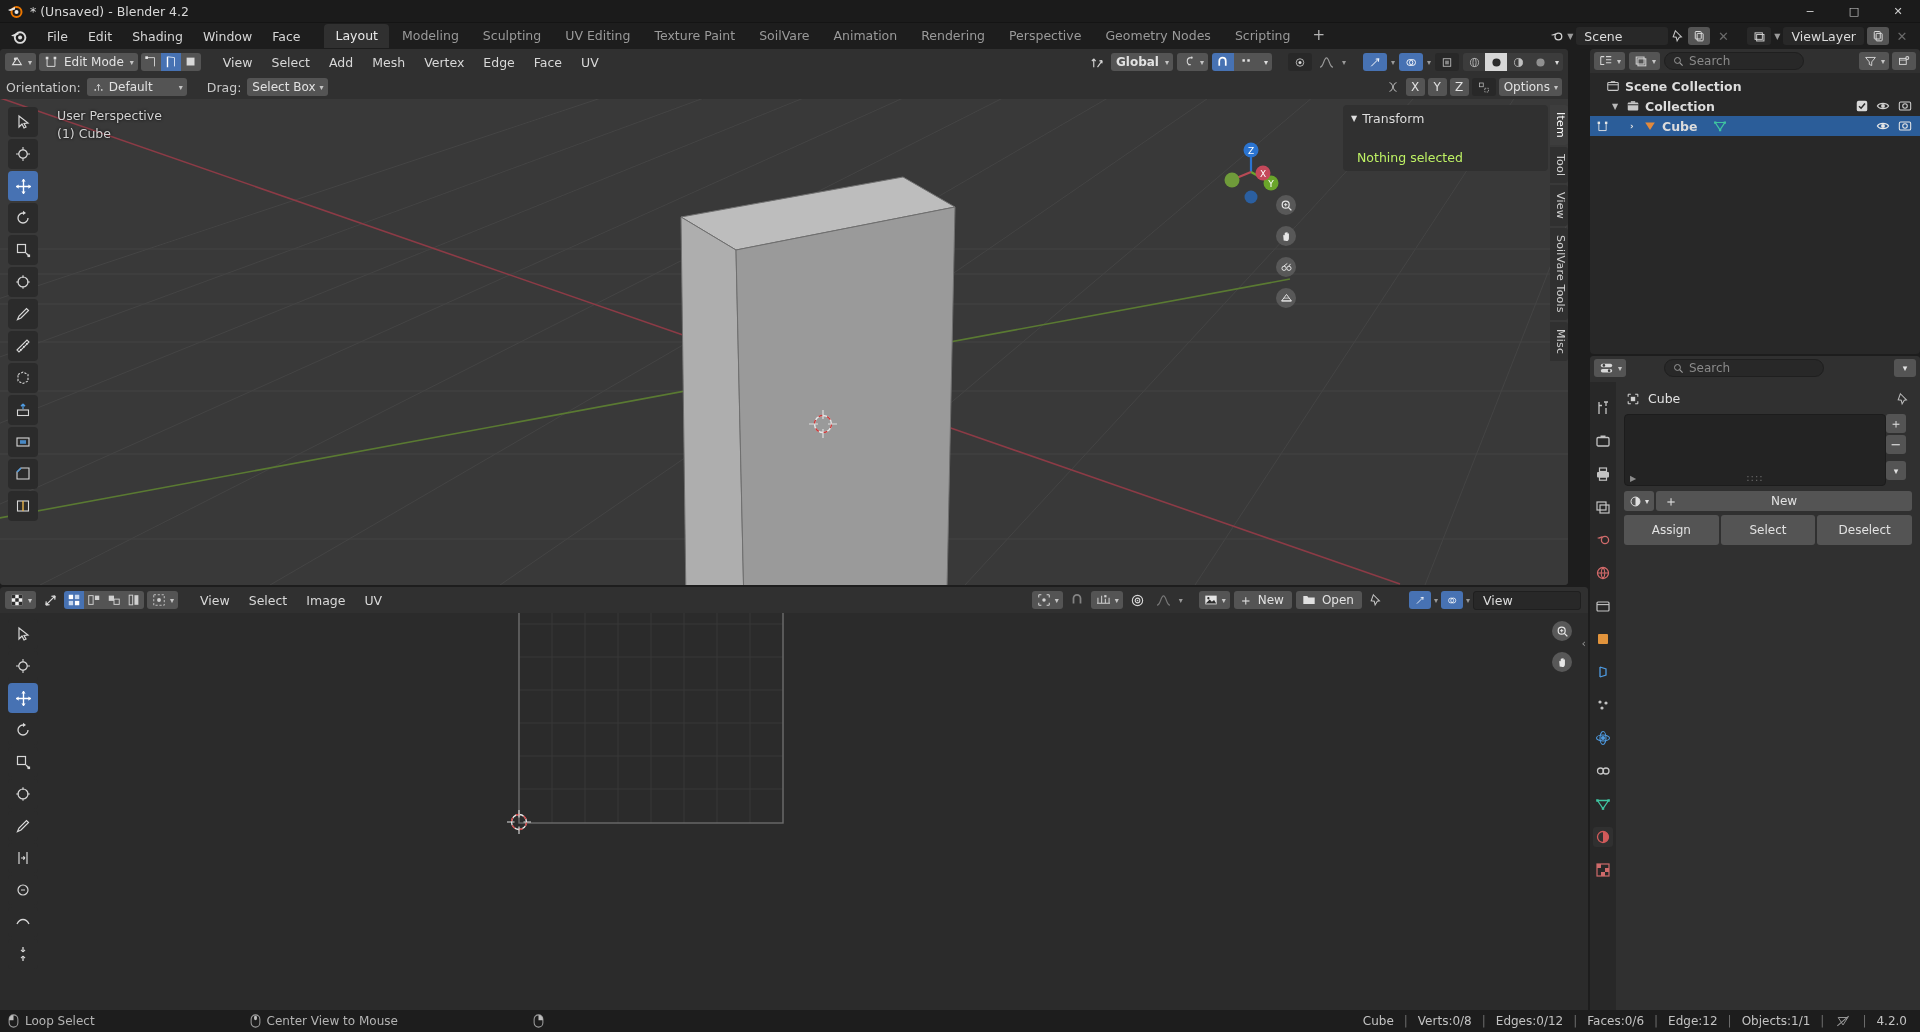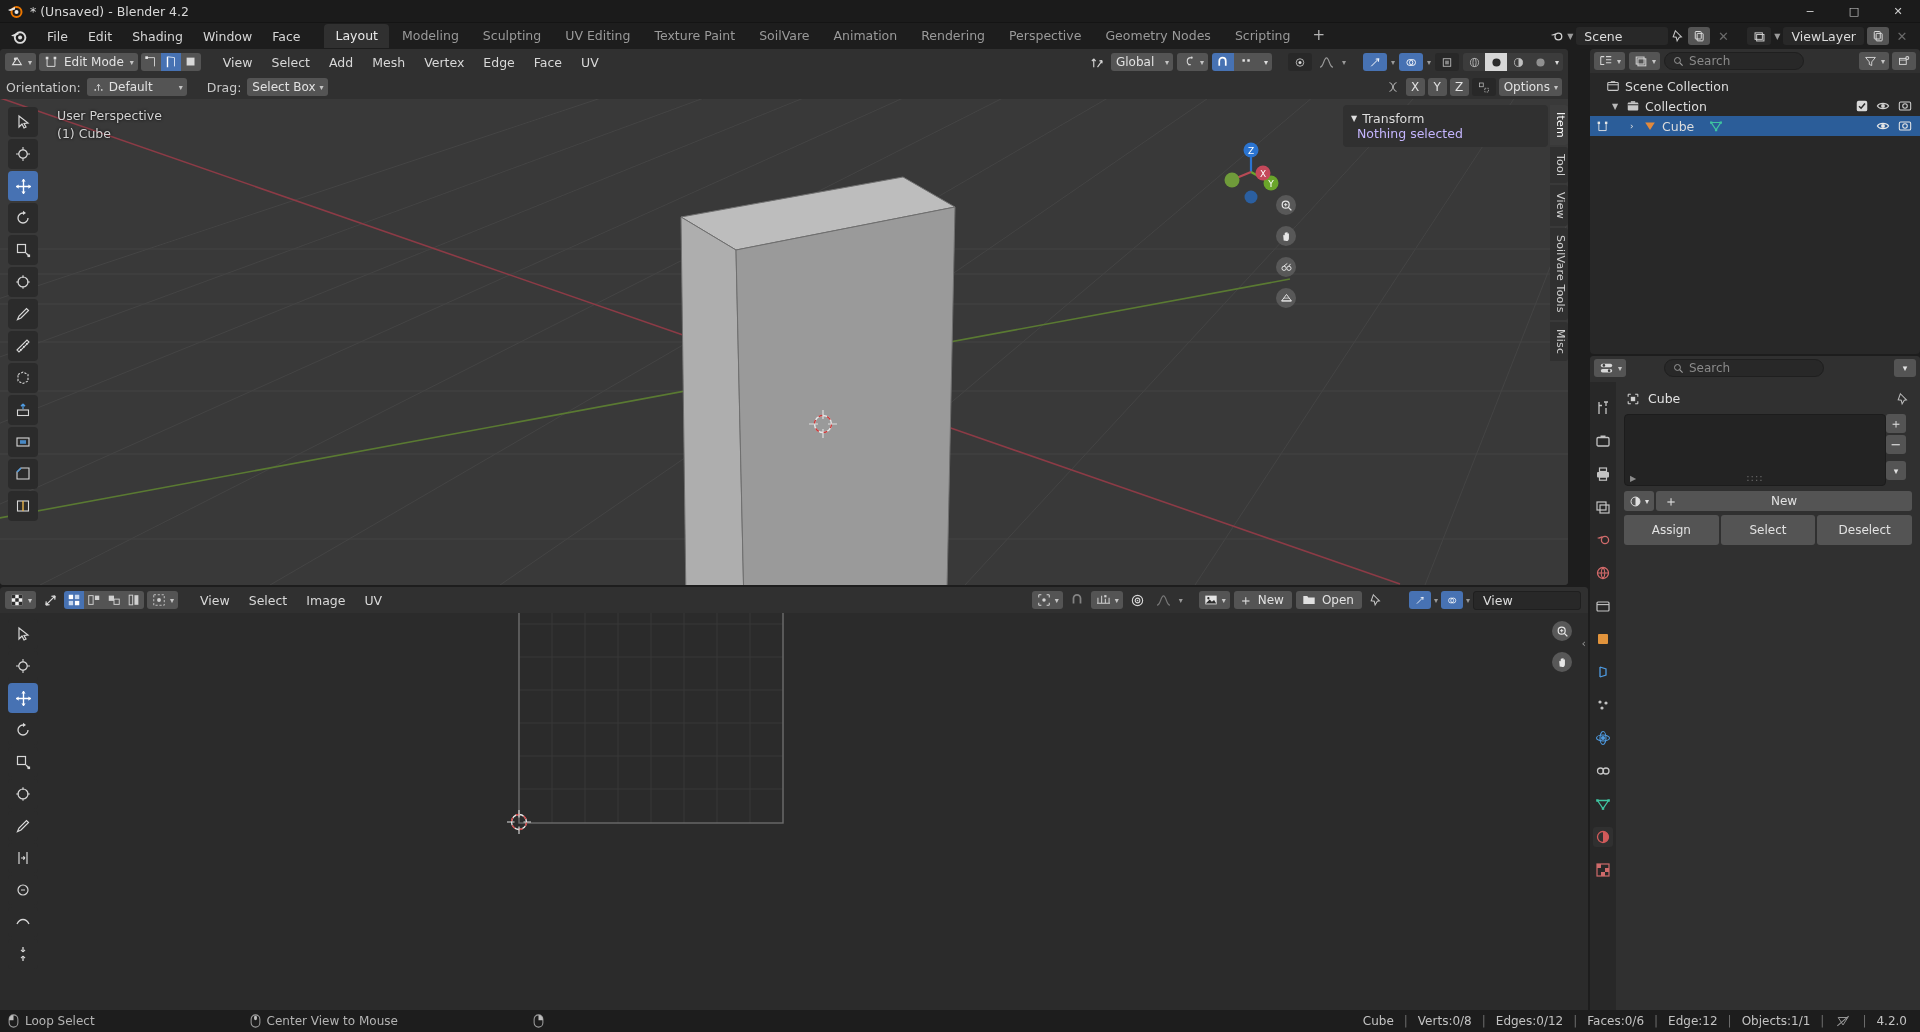--- a/index.html
+++ b/index.html
@@ -58,33 +58,33 @@
   .vtool{width:30px;height:30px;border-radius:4px;background:#2b2b2b;display:flex;align-items:center;justify-content:center;}
   .vtool.on{background:#4772b3;}
 
   
   .navgizmo{position:absolute;right:auto;}
   .vpbtn{width:20px;height:20px;border-radius:50%;background:#585858;display:flex;align-items:center;justify-content:center;}
 
   
   .npanel{position:absolute;right:20px;top:6px;width:205px;background:#303030;border-radius:4px;padding:6px 8px;}
   .npanel .ttl{font-size:12.5px;color:#dedede;display:flex;align-items:center;gap:5px;}
-  .npanel .body{margin-top:0;font-size:12.5px;color:#c4b5fd;padding-left:6px;}
+  .npanel .body{margin-top:24px;font-size:12.5px;color:#bef264;padding-left:6px;}
   .ntabs{position:absolute;right:0;top:6px;width:18px;display:flex;flex-direction:column;gap:2px;}
   .ntab{width:18px;background:#303030;border-radius:0 3px 3px 0;color:#cfcfcf;font-size:11px;writing-mode:vertical-rl;text-align:center;padding:7px 1px;letter-spacing:.2px;}
   .ntab.active{background:#3d3d3d;color:#fff;}
 
   
   #uveditor{left:0;top:587px;width:1588px;height:432px;}
   .uv-canvas{position:absolute;left:0;top:26px;right:0;bottom:0;background:#2b2b2b;overflow:hidden;}
 
   
   #outliner{left:1590px;top:49px;width:330px;height:305px;background:#282828;}
   .otl-header{height:24px;background:#303030;display:flex;align-items:center;padding:0 4px;gap:4px;}
-  .otl-rows{padding:3px 0 0 0;font-size:12.5px;}
+  .otl-rows{padding:3px 0 0 0;font-size:12.5px;font-weight:bold;}
   .otl-row{height:20px;display:flex;align-items:center;gap:5px;padding-right:8px;color:#dcdcdc;}
   .otl-row.sel{background:#2b5d99;}
   .otl-right{margin-left:auto;display:flex;align-items:center;gap:8px;}
 
   
   #properties{left:1590px;top:356px;width:330px;height:663px;background:#303030;}
   .prp-header{height:24px;display:flex;align-items:center;gap:6px;padding:0 4px;background:#303030;}
   .prp-tabs{position:absolute;left:0;top:26px;width:26px;bottom:0;background:#282828;display:flex;flex-direction:column;align-items:center;gap:13px;padding-top:16px;}
   .prp-tab{width:20px;height:20px;display:flex;align-items:center;justify-content:center;border-radius:3px;}
   .prp-tab.active{background:#303030;}
@@ -240,21 +240,21 @@
       <span class="sep"></span>
       <div class="hdr-menu">View</div>
       <div class="hdr-menu">Select</div>
       <div class="hdr-menu">Add</div>
       <div class="hdr-menu">Mesh</div>
       <div class="hdr-menu">Vertex</div>
       <div class="hdr-menu">Edge</div>
       <div class="hdr-menu">Face</div>
       <div class="hdr-menu">UV</div>
 
-      <div style="margin-left:auto;display:flex;align-items:center;gap:4px;">
+      <div style="margin-left:auto;display:flex;align-items:center;gap:4px;font-weight:bold;">
         <span class="icon" style="width:18px;">
           <svg width="15" height="15" viewBox="0 0 16 16">
               <path d="M4 13 L4 4 M4 4 L2 6.5 M4 4 L6 6.5" stroke="#d4d4d4" stroke-width="1.2" fill="none"></path>
               <path d="M8 13 L13 6 M13 6 L10 6.3 M13 6 L12.6 9" stroke="#d4d4d4" stroke-width="1.2" fill="none"></path>
             </svg>
         </span>
         <span class="dd" style="min-width:62px;">
           <span>Global</span>
           <span class="car" style="margin-left:auto;">▾</span>
         </span>

